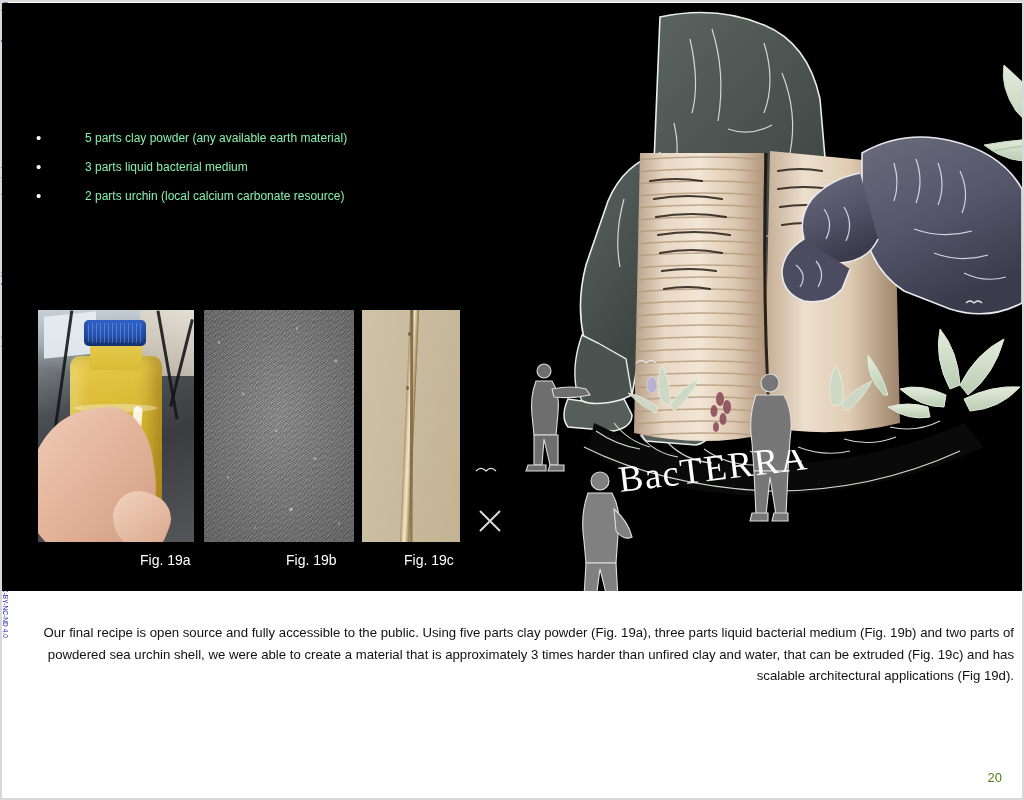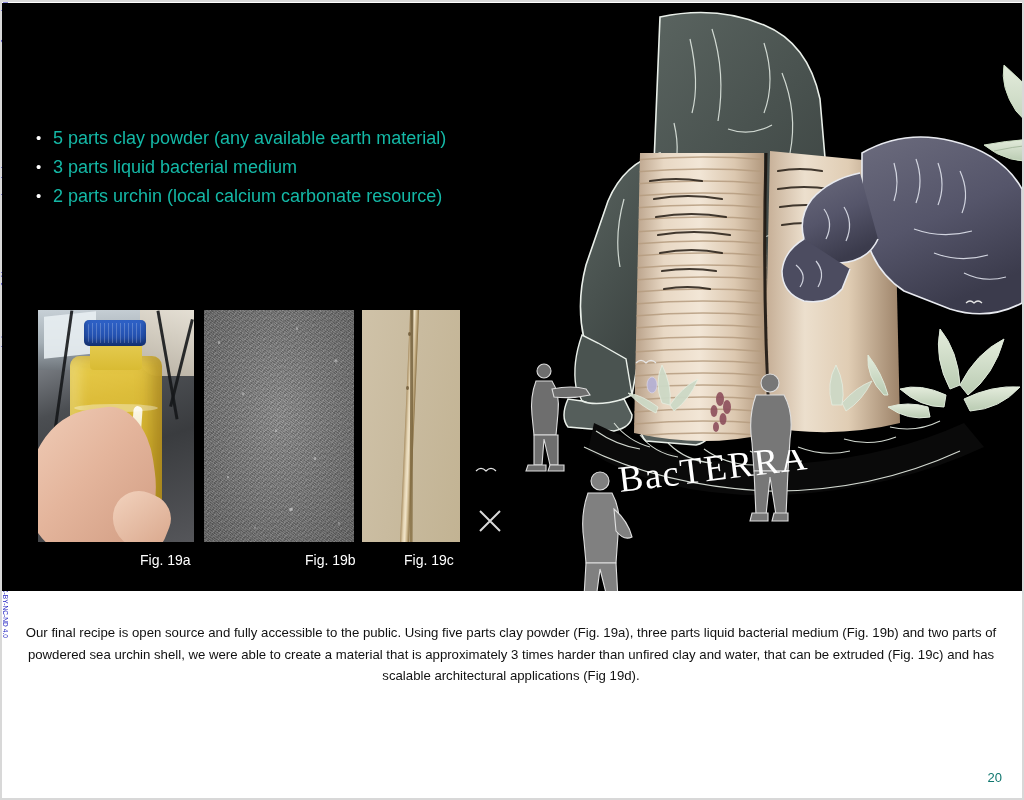--- a/index.html
+++ b/index.html
@@ -44,21 +44,21 @@
     letter-spacing:-0.2px;white-space:nowrap;
   }
   #title .accent{color:#f4c95d;}
 
   
   #bullets{position:absolute;left:34px;top:124px;width:440px;}
   .bullet-row{display:flex;align-items:flex-start;margin-bottom:7px;}
   .bullet-dot{
     color:#ffffff;font-size:15px;line-height:22px;width:17px;flex:0 0 17px;text-align:left;
   }
-  .bullet-txt{color:#14b8a6;font-size:18px;line-height:22px;white-space:nowrap;}
+  .bullet-txt{color:#86efac;font-size:12px;line-height:22px;white-space:nowrap;margin-left:32px;}
   .bullet-row.sub{margin-left:36px;margin-bottom:8px;}
 
   
   #photos{position:absolute;left:36px;top:307px;height:232px;}
   .photo{position:absolute;top:0;height:232px;overflow:hidden;}
   #photo-a{left:0;width:156px;}
   #photo-b{left:166px;width:150px;}
   #photo-c{left:324px;width:98px;}
 
   
@@ -131,40 +131,40 @@
     background:linear-gradient(90deg,#a98f64 0%,#e4d4b3 30%,#f0e3c8 50%,#cdb88f 72%,#8c7347 100%);
     border-radius:5px;transform:rotate(2.5deg);}
   .pc-strand2{position:absolute;left:49%;top:-4px;width:3px;height:242px;
     background:linear-gradient(180deg,#6b5835,#8a7347);border-radius:2px;transform:rotate(0.2deg);opacity:.85;}
   .pc-dot{position:absolute;width:3px;height:4px;border-radius:50%;background:#6b5634;opacity:.8;}
 
   
   .fig-cap{position:absolute;color:#ffffff;font-size:14px;
     font-family:"Liberation Sans", sans-serif;white-space:nowrap;}
   #cap-a{left:138px;top:549px;}
-  #cap-b{left:303px;top:549px;}
+  #cap-b{left:284px;top:549px;}
   #cap-c{left:402px;top:549px;}
   #cap-d{left:1005px;top:546px;}
 
   
   #art{position:absolute;left:462px;top:0;width:558px;height:588px;overflow:hidden;background:#000;}
   .art-svg{position:absolute;left:0;top:0;}
   #bacterra-word{
     position:absolute;left:612px;top:447px;width:250px;height:60px;
   }
 
   
   #footer-text{
     position:absolute;left:8px;top:622px;width:1006px;
     color:#111111;font-size:13.2px;line-height:21.5px;
     font-family:"Liberation Sans", sans-serif;
-    text-align:center;
+    text-align:right;
   }
   #page-number{
-    position:absolute;right:22px;top:770px;color:#0f766e;font-size:13px;text-align:right;
+    position:absolute;right:22px;top:770px;color:#4d7c0f;font-size:13px;text-align:right;
   }
 </style>
 </head>
 <body>
 
 <div id="page">
 
   <div class="page-edge-top"></div>
   <div class="page-edge-bottom"></div>
   <div class="page-edge-left"></div>

